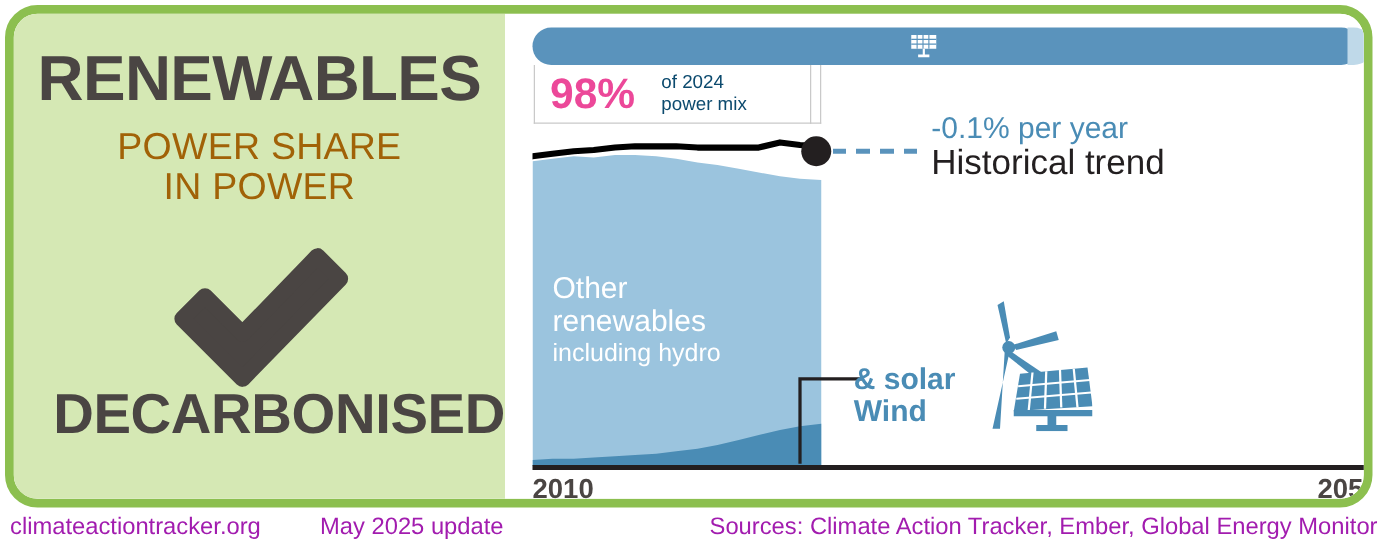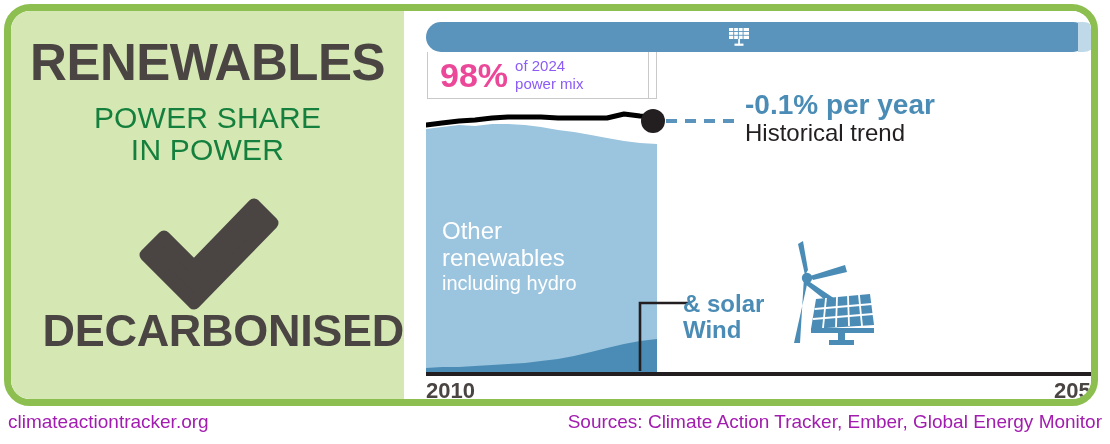--- a/index.html
+++ b/index.html
@@ -44,21 +44,21 @@
     margin-top: 26px;
     font-size: 51px;
     font-weight: bold;
     letter-spacing: -0.5px;
     color: #4A4543;
     line-height: 1;
   }
   .title-sub {
     margin-top: 14px;
     font-size: 30px;
-    color: #15803d;
+    color: #a16207;
     line-height: 1.08;
     text-align: center;
     letter-spacing: 0.2px;
   }
   .check-wrap {
     margin-top: 26px;
     margin-bottom: 4px;
   }
   .title-status {
     position: absolute;
@@ -124,22 +124,22 @@
   }
   .callout-pct {
     font-size: 34px;
     font-weight: bold;
     color: #ec4899;
     margin-left: 12px;
     line-height: 1;
   }
   .callout-label {
     font-size: 15px;
-    color: #8b5cf6;
-    margin-left: 7px;
+    color: #0c4a6e;
+    margin-left: 21px;
     line-height: 1.18;
   }
 
   
   .plot {
     position: absolute;
     left: 22px; top: 0;
     width: 672px; height: 362px;
   }
   .axis-line {
@@ -174,27 +174,27 @@
     left: 262px; top: 108px;
     width: 73px; height: 4px;
     background: repeating-linear-gradient(to right,
       #5A93BC 0px, #5A93BC 11px, transparent 11px, transparent 19px);
   }
   .trend-text {
     position: absolute;
     left: 341px; top: 79px;
   }
   .trend-rate {
-    font-size: 28px;
-    font-weight: bold;
+    font-size: 24px;
+    font-weight: normal;
     color: #4A8CB5;
     line-height: 1.06;
   }
   .trend-caption {
-    font-size: 24px;
+    font-size: 28px;
     color: #231F20;
     line-height: 1.1;
   }
 
   
   .area-label {
     position: absolute;
     left: 38px; top: 207px;
     color: #ffffff;
     line-height: 1.12;
@@ -342,15 +342,16 @@
         <span class="tick" style="left:22px;">2010</span>
         <span class="tick" style="left:227px;margin-top:40px;">2024</span>
         <span class="tick" style="left:650px;">2050</span>
       </div>
 
     </div>
   </div>
 
   <div class="footer">
     <span class="f-site">climateactiontracker.org</span>
+    <span class="f-date">May 2025 update</span>
     <span class="f-src">Sources: Climate Action Tracker, Ember, Global Energy Monitor</span>
   </div>
 </div>
 
 </body></html>

